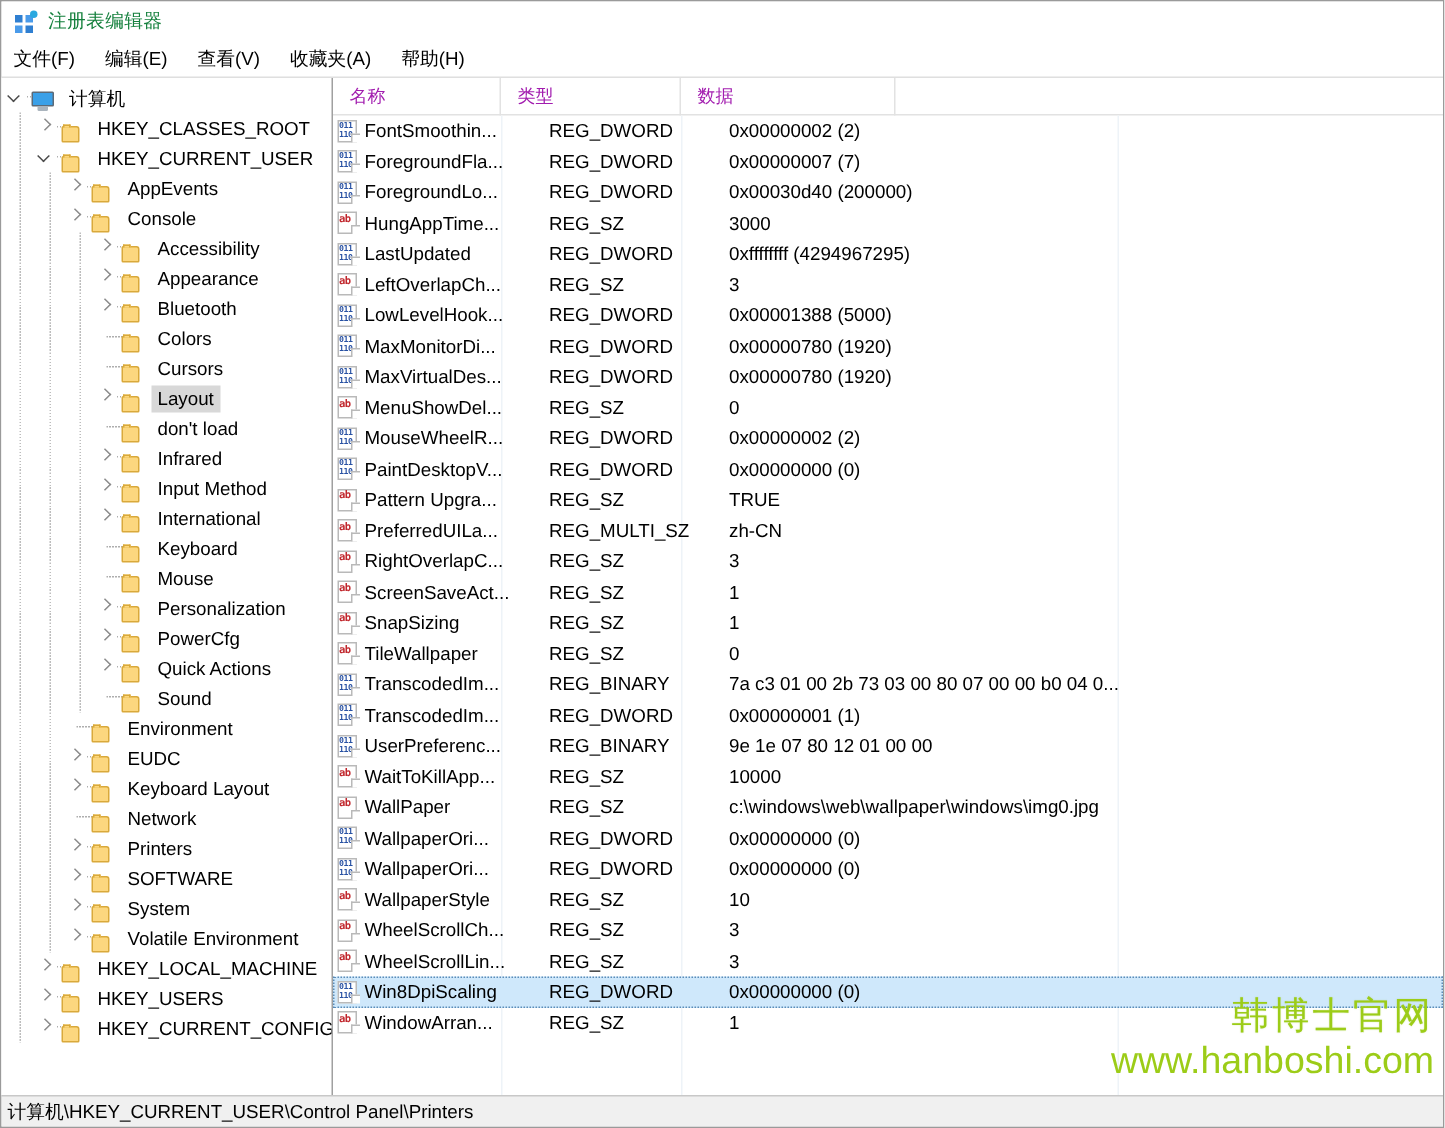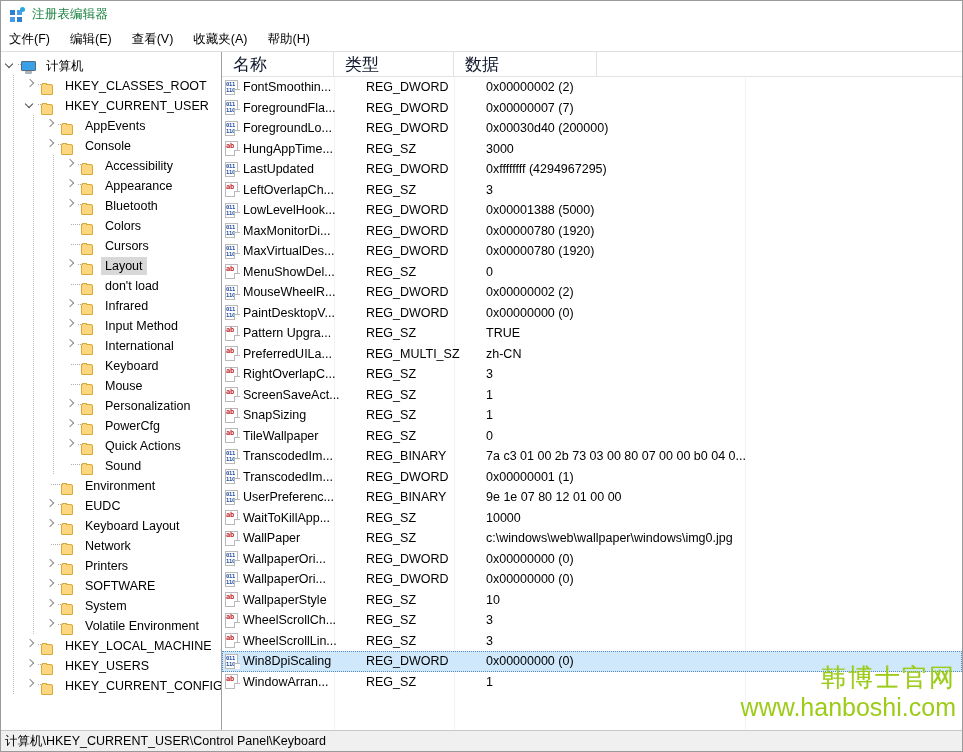--- a/index.html
+++ b/index.html
@@ -139,21 +139,21 @@
   .list-pane{
     flex:1 1 auto;background:#ffffff;position:relative;overflow:hidden;
     min-width:0;
   }
   .list-head{
     height:25px;display:flex;align-items:center;
     background:#ffffff;border-bottom:1px solid #e2e2e2;
     box-sizing:border-box;position:relative;
   }
   .hcell{
-    font-size:17px;color:#0f172a;padding-left:11px;box-sizing:border-box;
+    font-size:12px;color:#a21caf;padding-left:11px;box-sizing:border-box;
     height:25px;line-height:25px;
     border-right:1px solid #e2e2e2;
     white-space:nowrap;overflow:hidden;
   }
   .hc-name{ width:112px;flex:0 0 112px; }
   .hc-type{ width:120px;flex:0 0 120px; }
   .hc-data{ width:143px;flex:0 0 143px; }
   .hc-pad { flex:1 1 auto; border-right:none; }
   .colsep{
     position:absolute;top:25px;bottom:0;width:1px;background:#eef3f8;
@@ -908,15 +908,15 @@
         </div>
 
       <div class="watermark">
         <div class="wm1">韩博士官网</div>
         <div class="wm2">www.hanboshi.com</div>
       </div>
     </div>
   </div>
 
   <div class="statusbar">
-    <span>计算机\HKEY_CURRENT_USER\Control Panel\Keyboard</span>
+    <span>计算机\HKEY_CURRENT_USER\Control Panel\Printers</span>
   </div>
 </div>
 
 </body></html>

